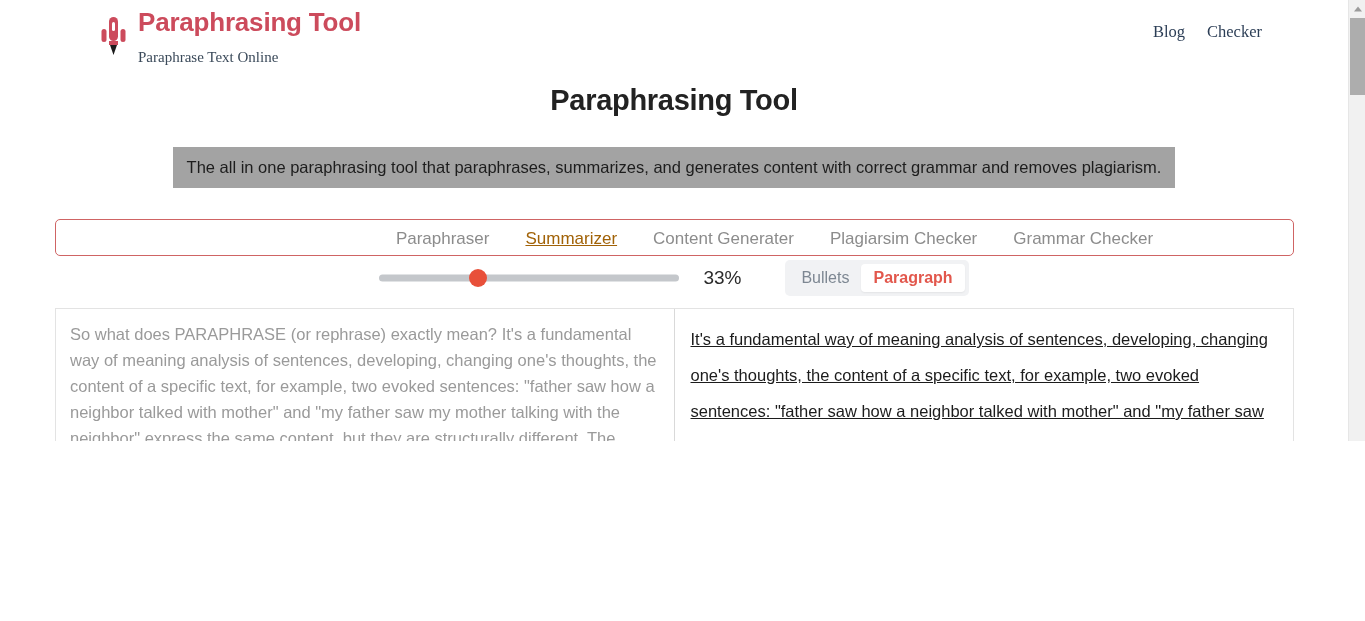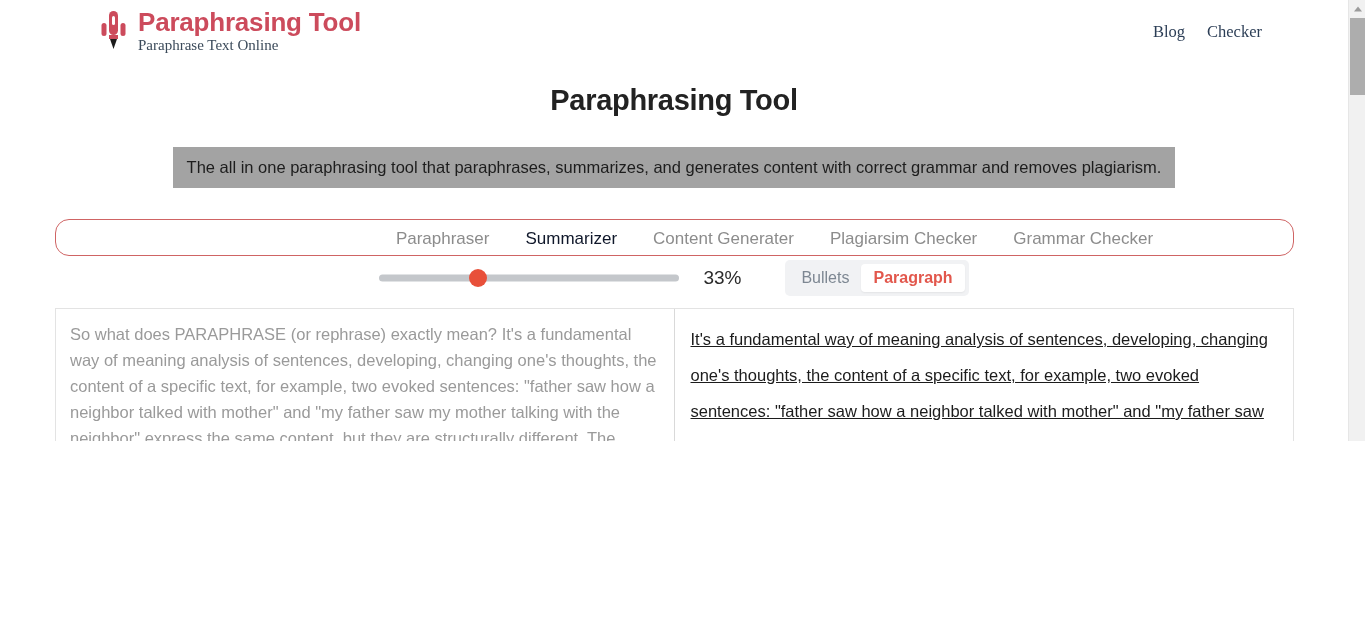--- a/index.html
+++ b/index.html
@@ -83,21 +83,21 @@
     font-size: 26px;
     font-weight: bold;
     letter-spacing: -0.2px;
     line-height: 1.15;
     white-space: nowrap;
   }
   .brand-sub {
     color: #3b4a5a;
     font-family: "Liberation Serif", serif;
     font-size: 15px;
-    margin-top: 0;
+    margin-top: 12px;
     white-space: nowrap;
   }
   .nav {
     position: absolute;
     right: 86px; top: 22px;
     display: flex;
     gap: 22px;
     justify-content: flex-end;
   }
   .nav a {
@@ -130,21 +130,21 @@
     padding: 8px 14px;
   }
 
   
   .tabbar {
     position: absolute;
     left: 55px; top: 219px;
     width: 1239px;
     height: 37px;
     border: 1px solid #cf6464;
-    border-radius: 14px;
+    border-radius: 5px;
     background: #ffffff;
   }
   .tabs {
     position: absolute;
     left: 0; top: 0;
     width: 100%;
     height: 37px;
     display: flex;
     align-items: center;
     justify-content: center;
@@ -158,21 +158,22 @@
     line-height: 35px;
     height: 37px;
     position: relative;
     cursor: pointer;
     white-space: nowrap;
     background: transparent;
     border: none;
     font-family: "Liberation Sans", sans-serif;
   }
   .tab.active {
-    color: #0f172a;
+    color: #a16207;
+    text-decoration: underline;
   }
   
   .tab.active::after {
     content: "";
     position: absolute;
     left: 0; right: 0;
     bottom: -2px;
     height: 3px;
     background: #ffffff;
   }

